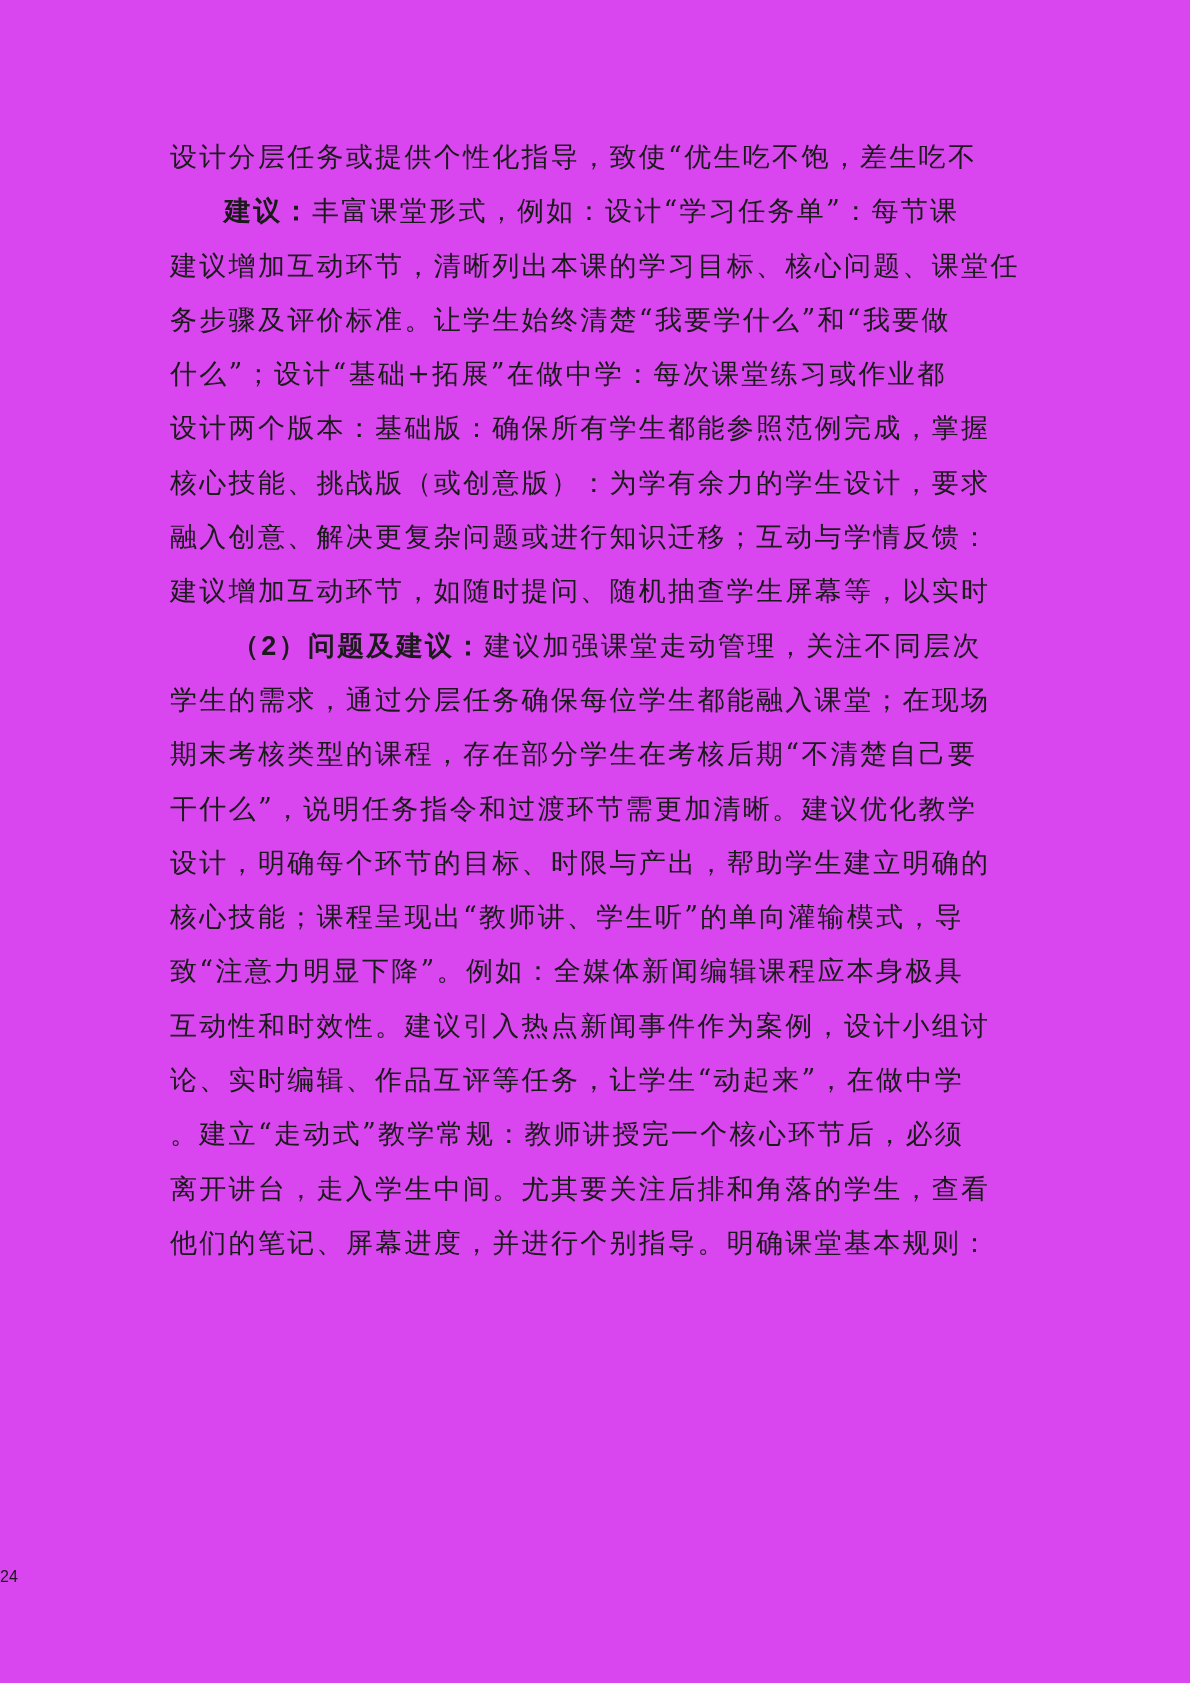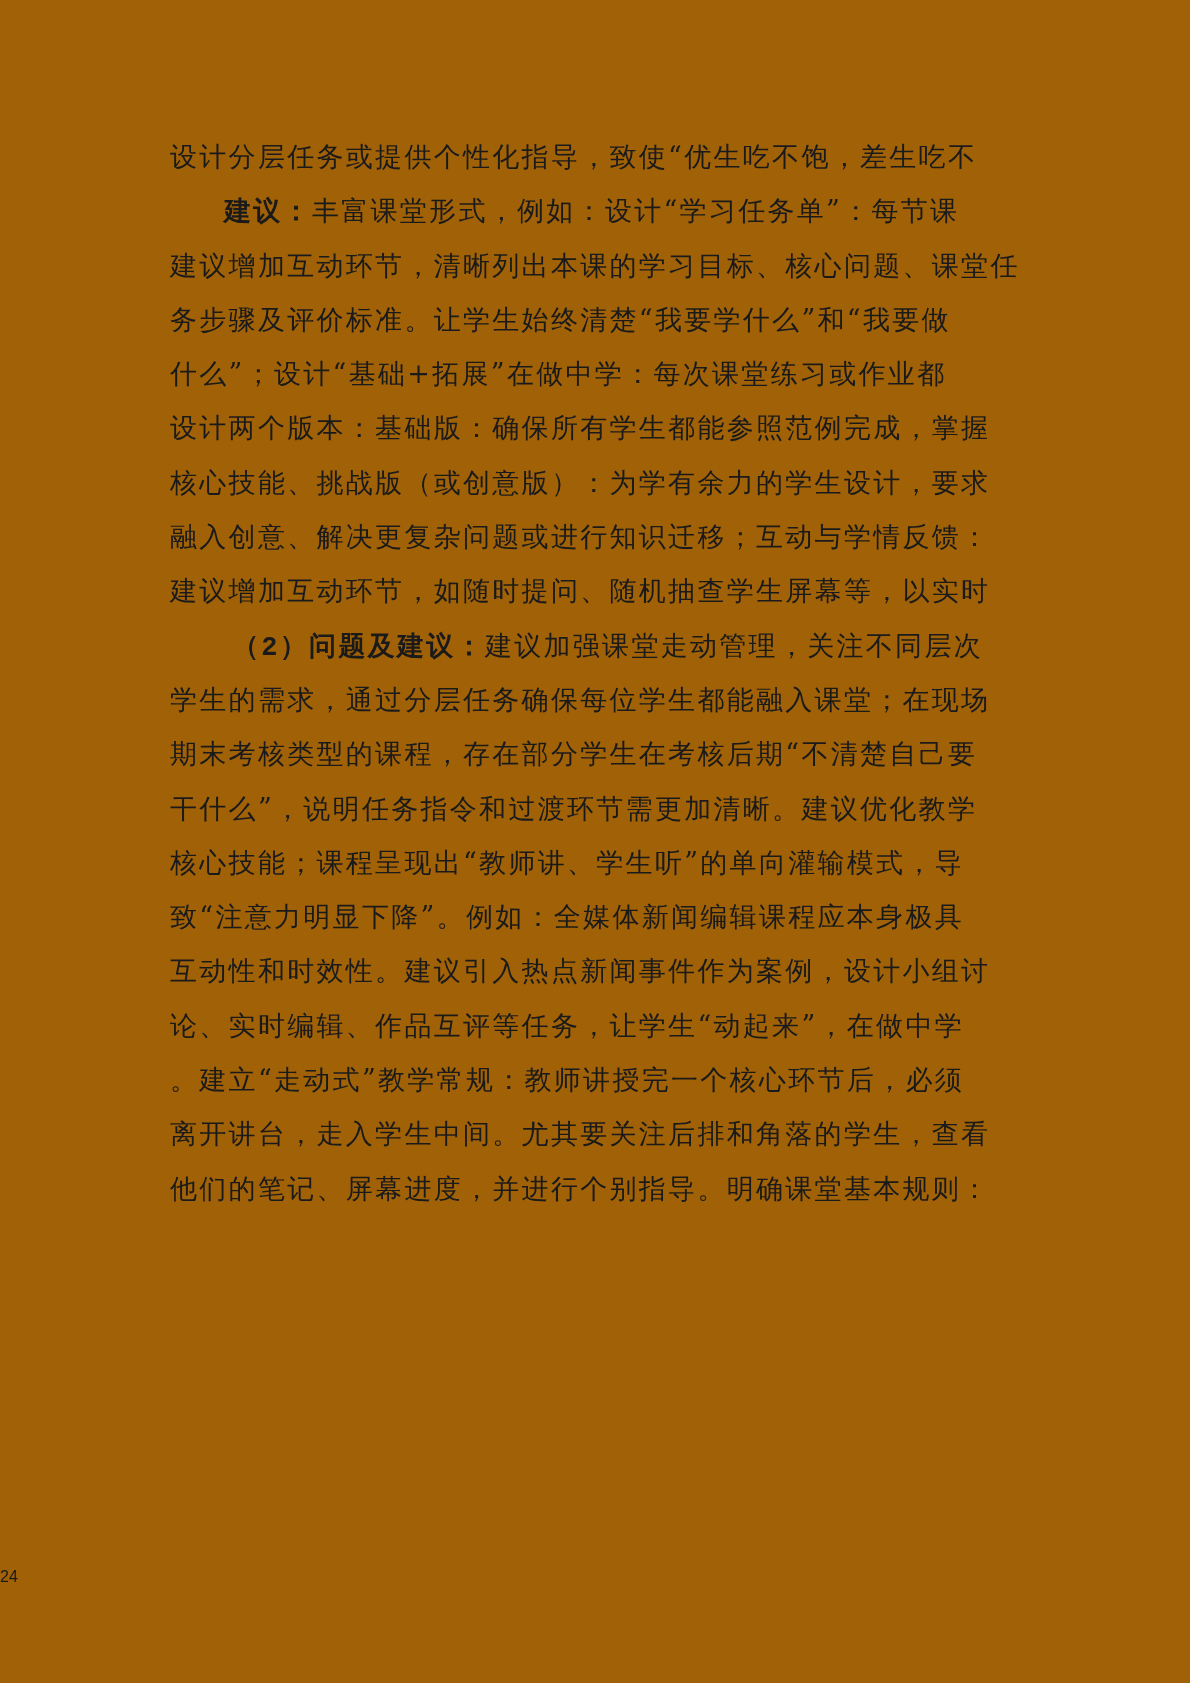--- a/index.html
+++ b/index.html
@@ -13,40 +13,40 @@
       position: relative;
       overflow: hidden;
       font-family: "DejaVu Serif", "Liberation Serif", serif;
       color: #1a1a1a;
     }
     .page {
       position: absolute;
       left: 0; top: 0;
       width: 1190px;
       height: 1683px;
-      background: #a16207;
+      background: #d946ef;
     }
     .body-text {
       position: absolute;
       left: 170px;
       top: 130px;
       width: 772px;
     }
     .line {
       height: 54.3px;
       line-height: 54.3px;
       font-size: 27px;
       white-space: nowrap;
       letter-spacing: 2.3px;
     }
     .line.indent { padding-left: 54px; }
     .line.indent-paren { padding-left: 62px; }
     .bold {
       font-weight: bold;
-      font-family: Liberation Mono, monospace;
+      font-family: Liberation Sans, sans-serif;
     }
     .page-number {
       position: absolute;
       left: 0;
       width: 1190px;
       top: 1568px;
       text-align: left;
       font-family: "Liberation Sans", sans-serif;
       font-size: 16px;
       color: #1a1a1a;
@@ -63,20 +63,21 @@
     <div class="line">务步骤及评价标准。让学生始终清楚“我要学什么”和“我要做</div>
     <div class="line">什么”；设计“基础+拓展”在做中学：每次课堂练习或作业都</div>
     <div class="line">设计两个版本：基础版：确保所有学生都能参照范例完成，掌握</div>
     <div class="line">核心技能、挑战版（或创意版）：为学有余力的学生设计，要求</div>
     <div class="line">融入创意、解决更复杂问题或进行知识迁移；互动与学情反馈：</div>
     <div class="line">建议增加互动环节，如随时提问、随机抽查学生屏幕等，以实时</div>
     <div class="line indent-paren"><span class="bold">（2）问题及建议：</span><span>建议加强课堂走动管理，关注不同层次</span></div>
     <div class="line">学生的需求，通过分层任务确保每位学生都能融入课堂；在现场</div>
     <div class="line">期末考核类型的课程，存在部分学生在考核后期“不清楚自己要</div>
     <div class="line">干什么”，说明任务指令和过渡环节需更加清晰。建议优化教学</div>
+    <div class="line">设计，明确每个环节的目标、时限与产出，帮助学生建立明确的</div>
     <div class="line">核心技能；课程呈现出“教师讲、学生听”的单向灌输模式，导</div>
     <div class="line">致“注意力明显下降”。例如：全媒体新闻编辑课程应本身极具</div>
     <div class="line">互动性和时效性。建议引入热点新闻事件作为案例，设计小组讨</div>
     <div class="line">论、实时编辑、作品互评等任务，让学生“动起来”，在做中学</div>
     <div class="line">。建立“走动式”教学常规：教师讲授完一个核心环节后，必须</div>
     <div class="line">离开讲台，走入学生中间。尤其要关注后排和角落的学生，查看</div>
     <div class="line">他们的笔记、屏幕进度，并进行个别指导。明确课堂基本规则：</div>
   </div>
 
   <div class="page-number">24</div>

